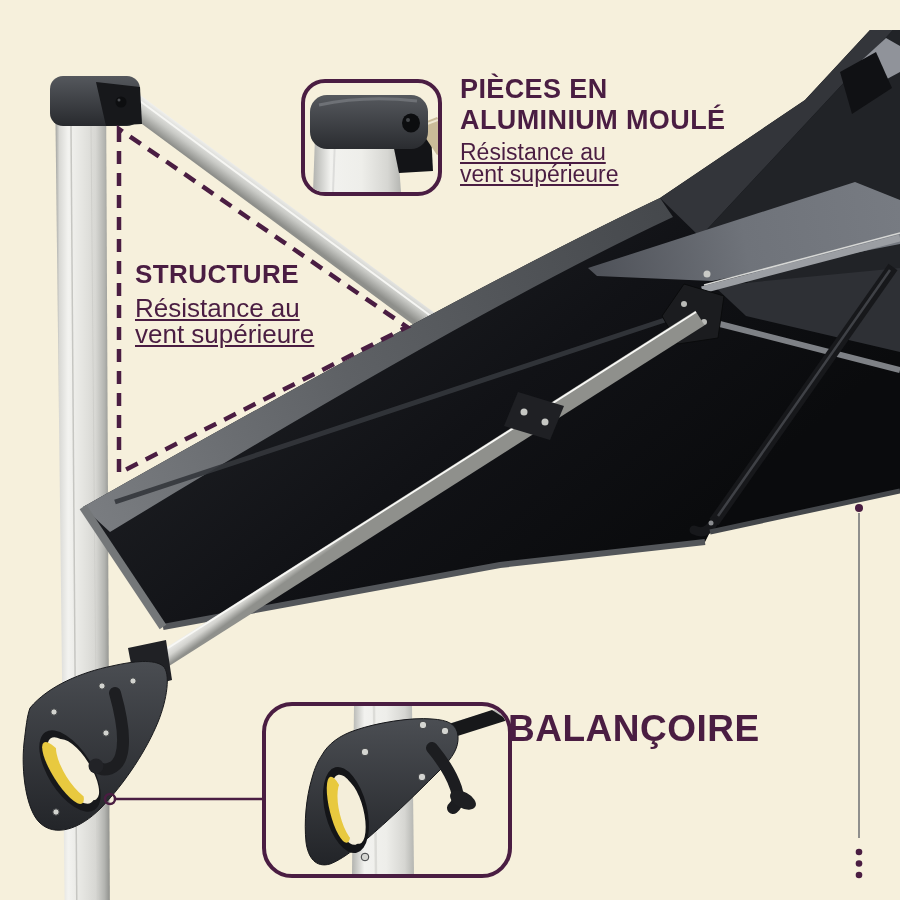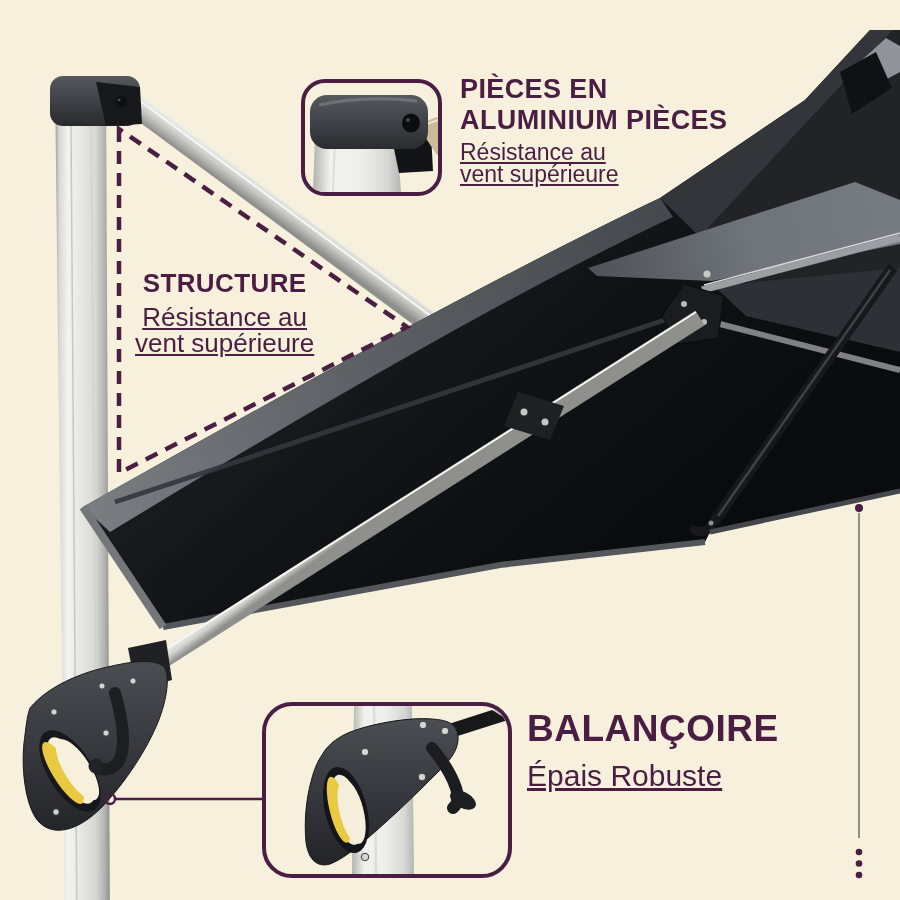--- a/index.html
+++ b/index.html
@@ -33,25 +33,25 @@
   .feature .title{
     font-weight:bold;letter-spacing:.4px;line-height:1;
     white-space:nowrap;
   }
   .feature .sub{white-space:nowrap;text-decoration:underline;}
 
   .feature.top-f{left:460px;top:44px;}
   .feature.top-f .title{font-size:27px;line-height:31px;}
   .feature.top-f .sub{font-size:23px;line-height:21.5px;margin-top:6px;}
 
-  .feature.tri-f{left:135px;top:238px;text-align:center;}
+  .feature.tri-f{left:135px;top:229px;}
   .feature.tri-f .title{font-size:26px;line-height:31px;}
   .feature.tri-f .sub{font-size:26px;line-height:25.5px;margin-top:6px;}
 
-  .feature.bot-f{left:527px;top:680px;}
+  .feature.bot-f{left:508px;top:680px;}
   .feature.bot-f .title{font-size:37px;line-height:37px;letter-spacing:.5px;}
   .feature.bot-f .sub{font-size:30px;line-height:32px;margin-top:13px;}
 </style>
 </head>
 <body>
 
 <div class="stage">
 
   <svg class="layer" width="900" height="900" viewBox="0 0 900 900">
     <defs>
@@ -267,21 +267,21 @@
         <circle cx="179" cy="25" r="3.8"></circle>
           <circle cx="156" cy="71" r="3.8"></circle>
         <circle cx="99" cy="151" r="3.8"></circle>
       </g>
     </svg>
   </div>
 
   <div class="feature top-f">
     <div class="title">
       <div>PIÈCES EN</div>
-      <div>ALUMINIUM PIÈCES</div>
+      <div>ALUMINIUM MOULÉ</div>
     </div>
     <div class="sub">
       <div>Résistance au</div>
       <div>vent supérieure</div>
     </div>
   </div>
 
   <div class="feature tri-f">
     <div class="title">
       <div>STRUCTURE</div>
@@ -289,16 +289,15 @@
     <div class="sub">
       <div>Résistance au</div>
       <div>vent supérieure</div>
     </div>
   </div>
 
   <div class="feature bot-f">
     <div class="title">
       <div>BALANÇOIRE</div>
     </div>
-    <div class="sub">Épais Robuste</div>
   </div>
 
 </div>
 
 </body></html>

